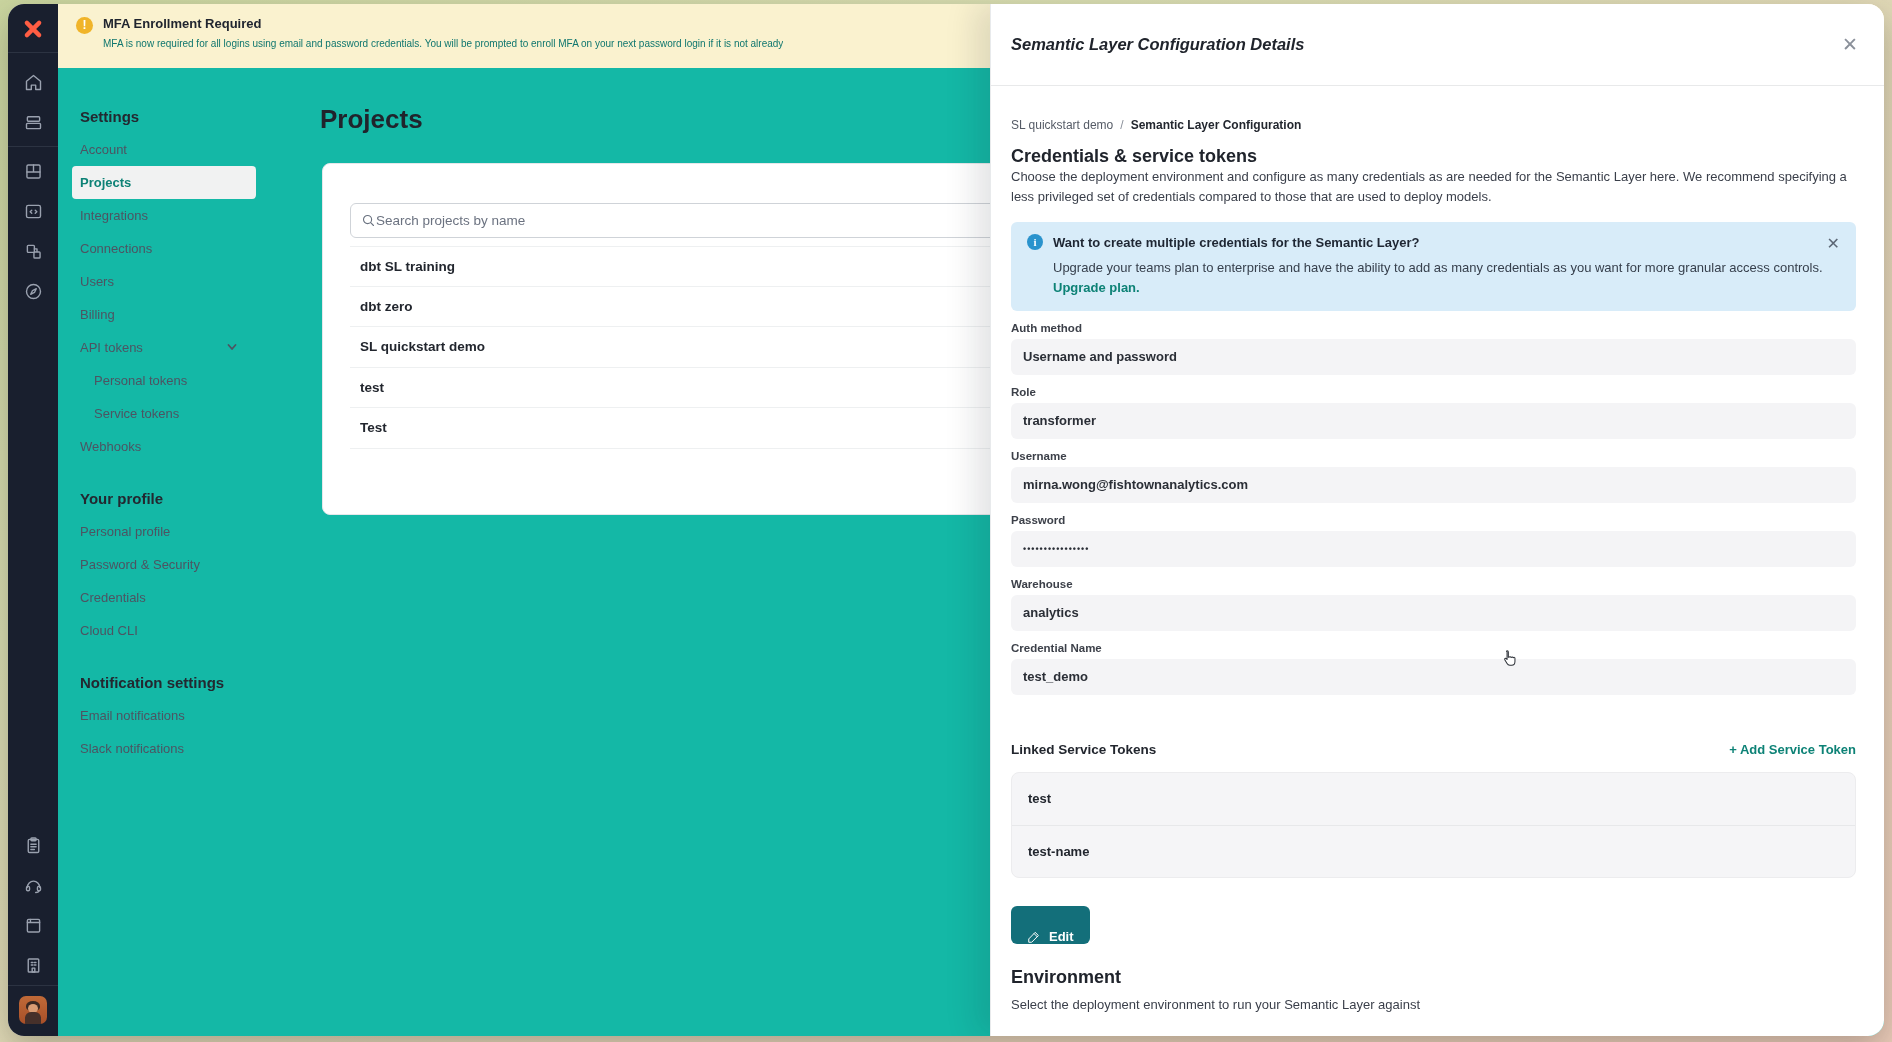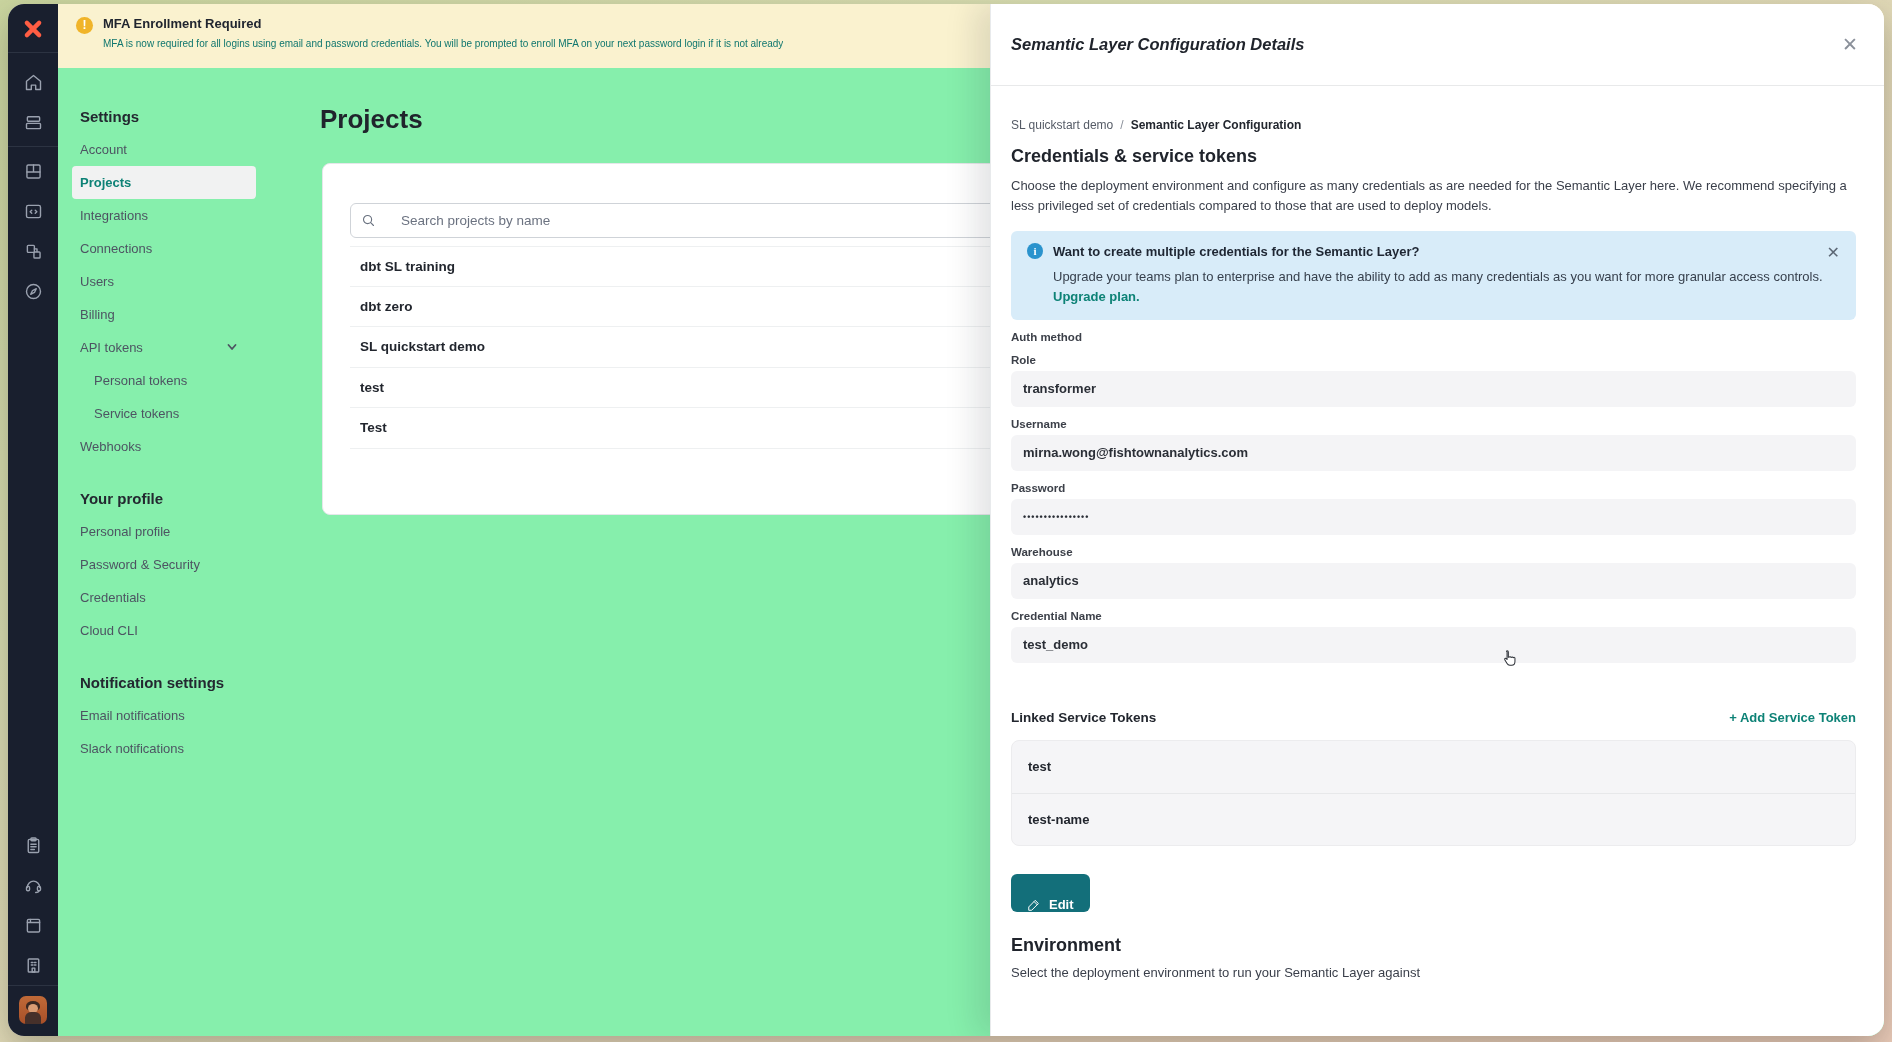--- a/index.html
+++ b/index.html
@@ -41,41 +41,41 @@
     display:flex; align-items:flex-start; padding:12px 0 0 18px; z-index:1;
   }
   .warn{
     width:17px; height:17px; border-radius:50%; background:#f0b429; color:#fff;
     font-size:12px; font-weight:bold; text-align:center; line-height:17px; flex:0 0 auto; margin-top:1px;
   }
   .banner-text{ margin-left:10px; white-space:nowrap; overflow:hidden; }
   .banner-title{ font-size:13px; font-weight:bold; color:#20252f; }
   .banner-msg{ font-size:10px; color:#0f766e; margin-top:7px; }
   
-  .main{ position:absolute; left:50px; top:64px; right:0; bottom:0; background:#86efac; }
+  .main{ position:absolute; left:50px; top:64px; right:0; bottom:0; background:#14b8a6; }
   .nav{ position:absolute; left:22px; top:32px; width:176px; }
   .nav-h{ font-size:15px; font-weight:bold; color:#232830; height:33px; line-height:33px; }
   .nav-itm{ height:33px; line-height:33px; font-size:13px; color:#4d5462; cursor:pointer; position:relative; }
   .nav-itm.sub{ padding-left:14px; }
   .nav-itm.active{ color:#0d8276; font-weight:bold; background:#f1f2f2; border-radius:4px; padding-left:8px; margin-left:-8px; width:184px; }
   .nav-itm .chev{ position:absolute; right:18px; top:10px; width:12px; height:12px; stroke:#4d5462; fill:none; stroke-width:1.8; stroke-linecap:round; stroke-linejoin:round;}
   .nav-gap{ height:19px; }
   
   .page-title{ position:absolute; left:262px; top:36px; font-size:26px; font-weight:bold; color:#20242c; }
   .card{
     position:absolute; left:264px; top:95px; width:880px; height:352px;
     background:#fff; border:1px solid #e5e7ea; border-radius:8px;
   }
   .search{
     position:absolute; left:27px; top:39px; width:700px; height:35px;
     border:1px solid #cfd3d8; border-radius:6px; background:#fff;
     display:flex; align-items:center; padding:0 10px;
   }
   .search svg{ width:15px; height:15px; stroke:#6a7280; fill:none; stroke-width:1.8; stroke-linecap:round; }
-  .search input{ border:none; outline:none; flex:1; margin-left:25px; font-size:13.5px; font-family:inherit; color:#20242c; background:transparent;}
+  .search input{ border:none; outline:none; flex:1; margin-left:0; font-size:13.5px; font-family:inherit; color:#20242c; background:transparent;}
   .search input::placeholder{ color:#6b7280; }
   .rows{ position:absolute; left:27px; right:27px; top:82px; }
   .prow{
     height:40.5px; line-height:40.5px; font-size:13.5px; font-weight:bold; color:#22262e;
     border-bottom:1px solid #eef0f1; padding-left:10px; cursor:pointer;
   }
   .prow:first-child{ border-top:1px solid #eef0f1; }
   
   .panel{
     position:absolute; top:0; right:0; bottom:0; left:982px; background:#fff; z-index:10;
@@ -84,21 +84,21 @@
   .panel-head{
     height:82px; border-bottom:1px solid #e8e9ea; display:flex; align-items:center; padding:0 26px 0 20px;
   }
   .panel-title{ font-size:16.5px; font-weight:bold; color:#20242c; flex:1;font-style:italic; }
   .close-x{ font-size:19px; color:#8a909a; cursor:pointer; line-height:1; }
   .panel-body{ position:absolute; top:82px; left:0; right:0; bottom:0; overflow:hidden; padding:32px 28px 0 20px; }
   .crumbs{ font-size:12px; color:#555b66; }
   .crumbs .sep{ margin:0 7px; color:#8a909a; }
   .crumbs .cur{ font-weight:bold; color:#23272f; }
   .sec-h{ font-size:18px; font-weight:bold; color:#20242c; margin-top:14px; }
-  .sec-d{ font-size:13px; color:#3a3f4a; line-height:1.5; margin-top:9px; max-width:860px; }
+  .sec-d{ font-size:13px; color:#3a3f4a; line-height:1.5; margin-top:0; max-width:860px; }
   .info{
     margin-top:16px; background:#d8ecf9; border-radius:6px; padding:12px 16px 14px; position:relative;
   }
   .info-top{ display:flex; align-items:center; }
   .info-i{
     width:16px; height:16px; border-radius:50%; background:#2a93cd; color:#fff; flex:0 0 auto;
     font-size:11px; font-weight:bold; text-align:center; line-height:16px; font-family:"Liberation Serif",serif;
   }
   .info-t{ font-size:13px; font-weight:bold; color:#1e2633; margin-left:10px; flex:1; }
   .info-x{ font-size:16px; color:#5c6775; cursor:pointer; position:absolute; right:16px; top:12px; }
@@ -295,20 +295,21 @@
           <div class="info-x">✕</div>
         </div>
         <div class="info-b">
           <span>Upgrade your teams plan to enterprise and have the ability to add as many credentials as you want for more granular access controls.</span><br>
           <span class="tlink">Upgrade plan.</span>
         </div>
       </div>
 
       <div class="fld">
         <label>Auth method</label>
+        <div class="val">Username and password</div>
       </div>
       <div class="fld">
         <label>Role</label>
         <div class="val">transformer</div>
       </div>
       <div class="fld">
         <label>Username</label>
         <div class="val">mirna.wong@fishtownanalytics.com</div>
       </div>
       <div class="fld">

